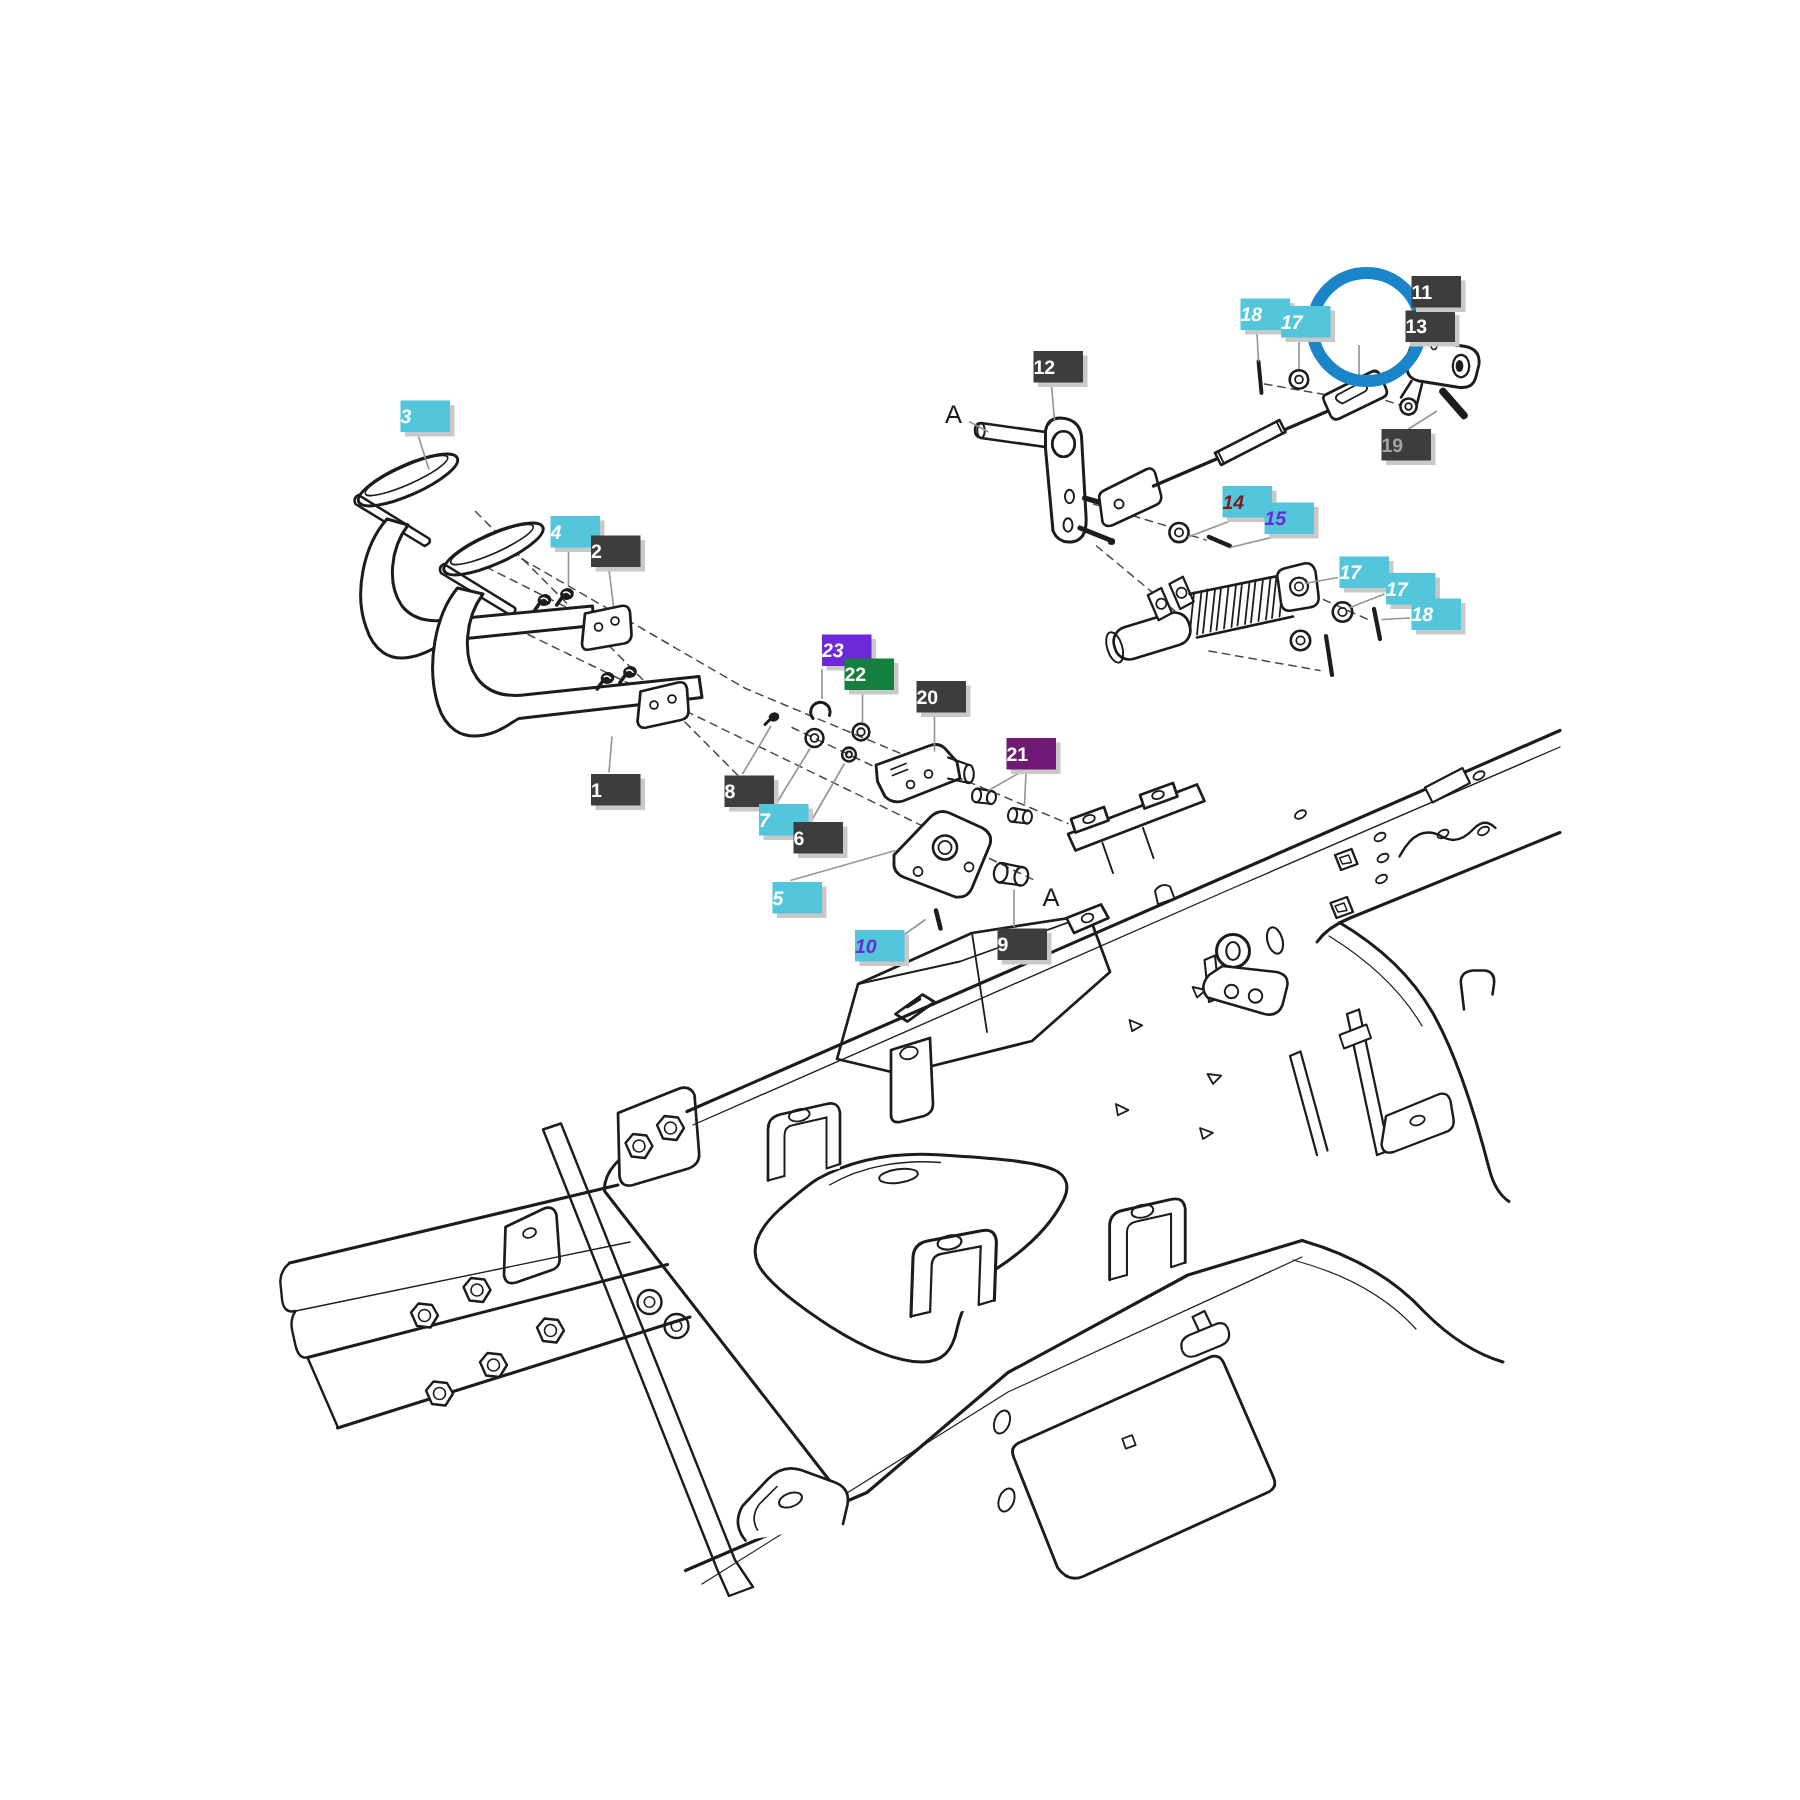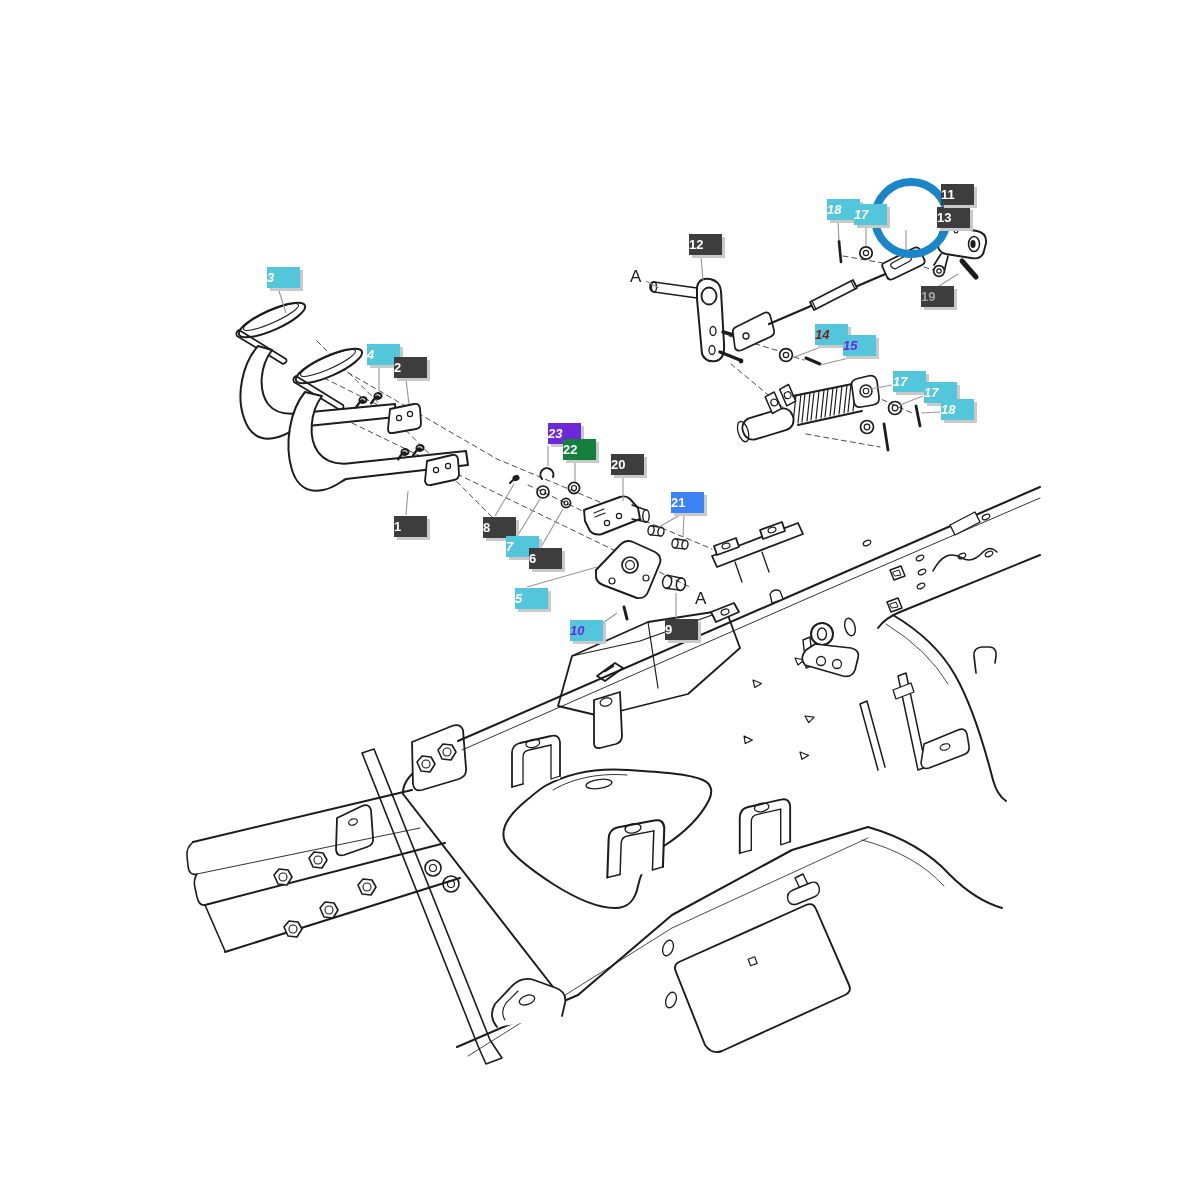--- a/index.html
+++ b/index.html
@@ -395,21 +395,21 @@
 
 <div id="callout-layer">
       <div class="callout cyan" style="left: 267px; top: 267px; background: rgb(83, 198, 219); color: rgb(255, 255, 255);">3</div>
       <div class="callout cyan" style="left: 367px; top: 344px; background: rgb(83, 198, 219); color: rgb(255, 255, 255);">4</div>
       <div class="callout dark" style="left: 394px; top: 357px; background: rgb(61, 61, 61); color: rgb(255, 255, 255);">2</div>
       <div class="callout dark" style="left: 394px; top: 516px; background: rgb(61, 61, 61); color: rgb(255, 255, 255);">1</div>
       <div class="callout dark" style="left: 483px; top: 517px; background: rgb(61, 61, 61); color: rgb(255, 255, 255);">8</div>
       <div class="callout cyan" style="left: 548px; top: 423px; background: #6d28d9; color: rgb(255, 255, 255);">23</div>
       <div class="callout dark" style="left: 563px; top: 439px; background: #15803d; color: rgb(255, 255, 255);">22</div>
       <div class="callout dark" style="left: 611px; top: 454px; background: rgb(61, 61, 61); color: rgb(255, 255, 255);">20</div>
-      <div class="callout dark" style="left: 671px; top: 492px; background: #3b82f6; color: rgb(255, 255, 255);">21</div>
+      <div class="callout dark" style="left: 671px; top: 492px; background: #701a75; color: rgb(255, 255, 255);">21</div>
       <div class="callout cyan" style="left: 506px; top: 536px; background: rgb(83, 198, 219); color: rgb(255, 255, 255);">7</div>
       <div class="callout dark" style="left: 529px; top: 548px; background: rgb(61, 61, 61); color: rgb(255, 255, 255);">6</div>
       <div class="callout cyan" style="left: 515px; top: 588px; background: rgb(83, 198, 219); color: rgb(255, 255, 255);">5</div>
       <div class="callout cyan" style="left: 570px; top: 620px; background: rgb(83, 198, 219); color: #6d28d9;">10</div>
       <div class="callout dark" style="left: 665px; top: 619px; background: rgb(61, 61, 61); color: rgb(255, 255, 255);">9</div>
       <div class="callout dark" style="left: 689px; top: 234px; background: rgb(61, 61, 61); color: rgb(255, 255, 255);">12</div>
       <div class="callout cyan" style="left: 827px; top: 199px; background: rgb(83, 198, 219); color: rgb(255, 255, 255);">18</div>
       <div class="callout cyan" style="left: 854px; top: 204px; background: rgb(83, 198, 219); color: rgb(255, 255, 255);">17</div>
       <div class="callout dark" style="left: 937px; top: 207px; background: rgb(61, 61, 61); color: rgb(255, 255, 255);">13</div>
       <div class="callout dark" style="left: 941px; top: 184px; background: rgb(61, 61, 61); color: rgb(255, 255, 255);">11</div>

